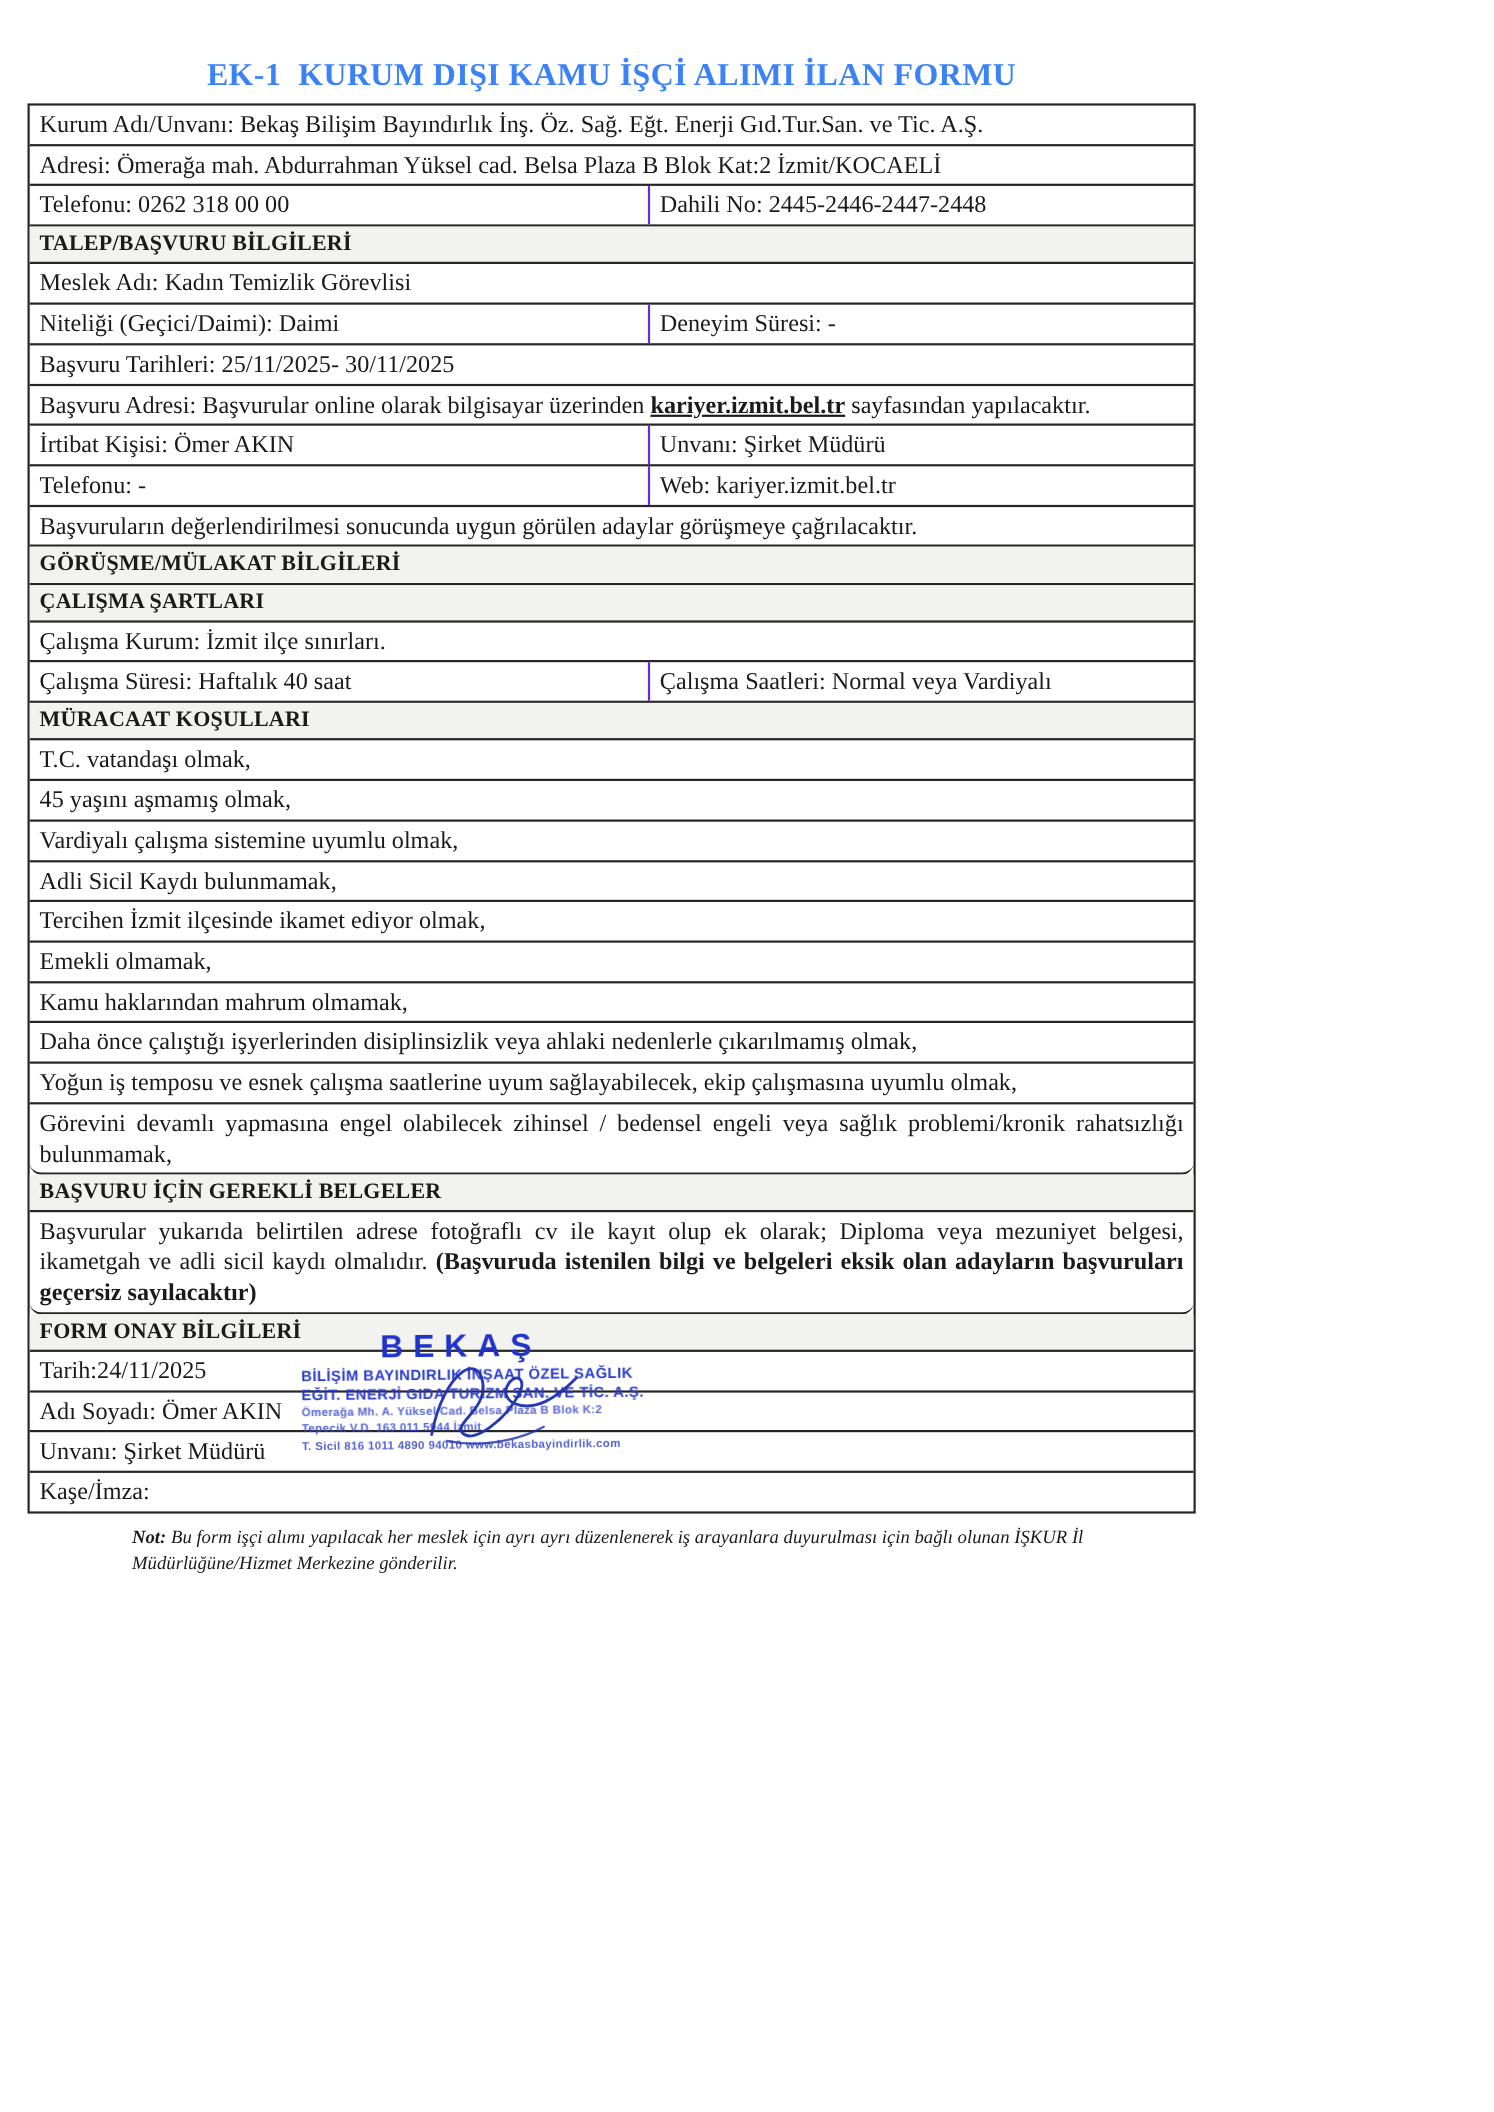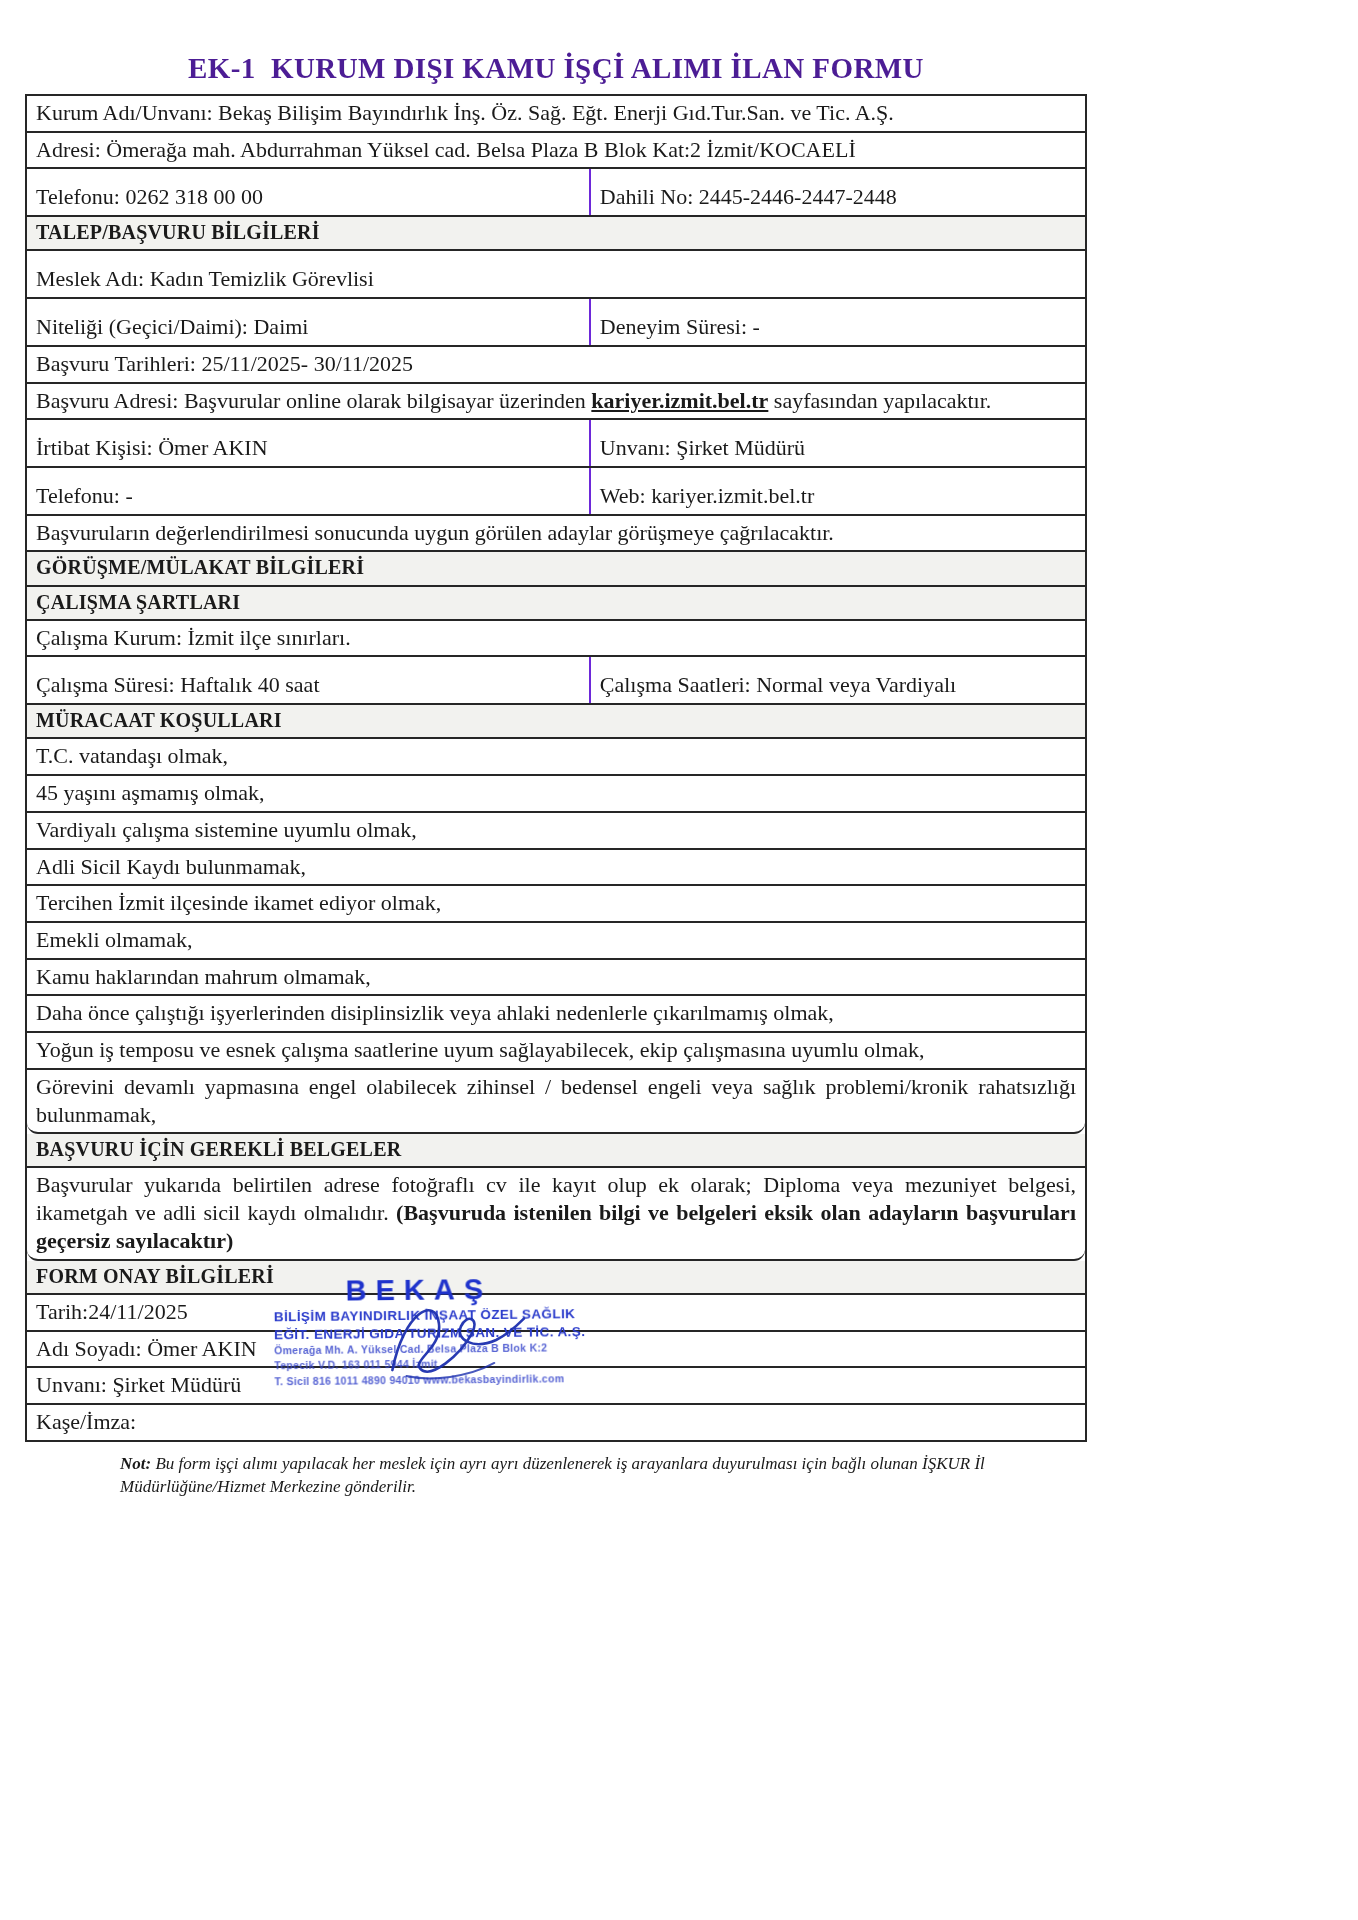--- a/index.html
+++ b/index.html
@@ -4,31 +4,31 @@
 <style>
   html,body{margin:0;padding:0;}
   body{
     width:1358px;height:1920px;background:#ffffff;
     font-family:"Liberation Serif",serif;color:#1a1a1a;
   }
   .page{position:relative;width:1358px;height:1920px;background:#ffffff;overflow:hidden;}
   .content{position:absolute;top:52px;left:25px;width:1062px;}
   .doc-title{
     text-align:center;font-size:29px;font-weight:bold;letter-spacing:0.4px;
-    white-space:pre-wrap;margin-bottom:9px;color:#4c1d95;
+    white-space:pre-wrap;margin-bottom:9px;color:#3b82f6;
   }
   .form-table{border:2px solid #262626;background:#fff;}
   .row{
     position:relative;border-bottom:2px solid #262626;
     padding:3px 9px 4px;font-size:22px;line-height:1.26;min-height:25px;
   }
   .row.last{border-bottom:none;}
   .header-row{font-weight:bold;font-size:20px;background:#f2f2ef;letter-spacing:0.2px;}
   .split{display:flex;padding:0;}
-  .split .cell{padding:14px 9px 4px;font-family:Liberation Serif, serif;}
+  .split .cell{padding:3px 9px 4px;font-family:Liberation Serif, serif;}
   .split .cell.l{width:51.4%;}
   .split .cell.r{flex:1;border-left:2px solid #6d28d9;}
   .justify{text-align:justify;border-radius:11px;}
   .link-strong{font-weight:bold;text-decoration:underline;}
   .bold{font-weight:bold;}
   .onay-wrap{position:relative;}
   
   .stamp{
     position:absolute;left:247px;top:12px;width:440px;z-index:5;
     font-family:"Liberation Sans",sans-serif;color:#2437c8;

